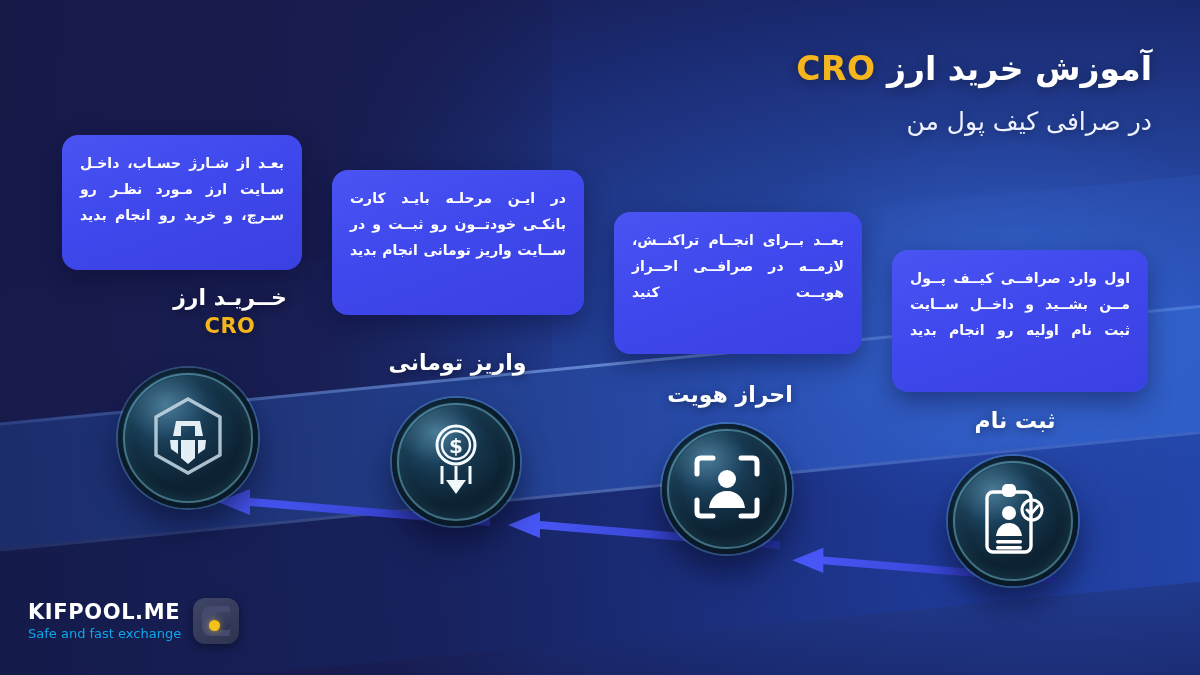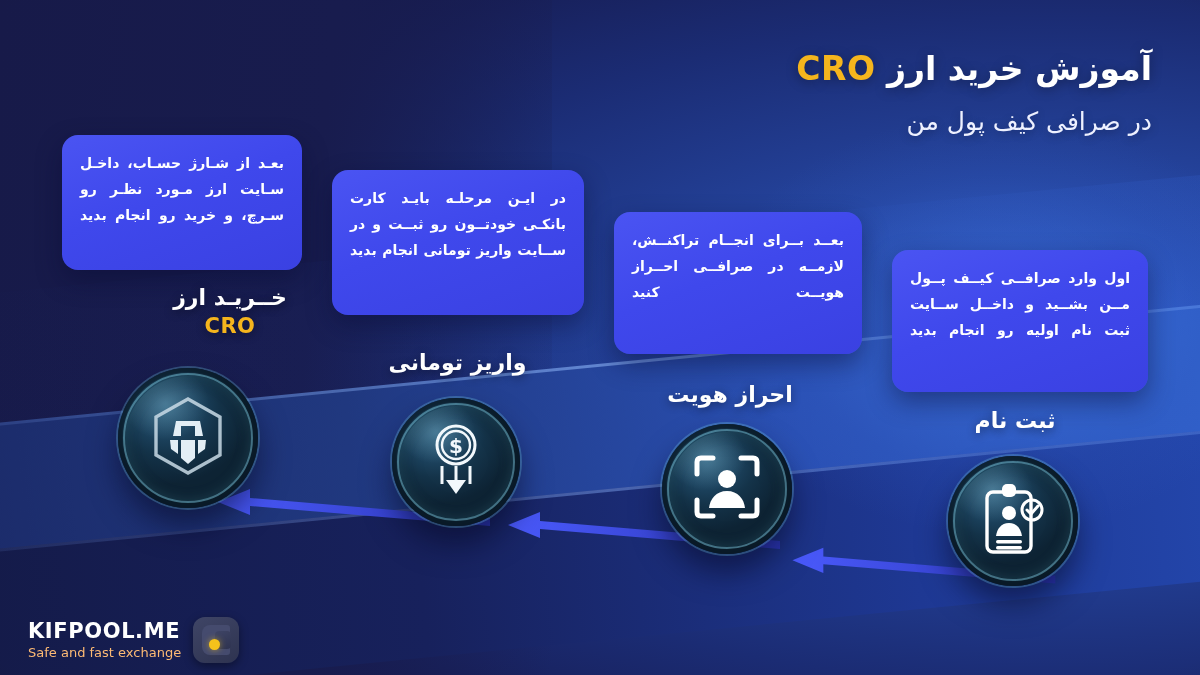--- a/index.html
+++ b/index.html
@@ -129,21 +129,21 @@
   }
   #coin-1{left:118px;top:368px;width:140px;height:140px;}
   #coin-2{left:392px;top:398px;width:128px;height:128px;}
   #coin-3{left:662px;top:424px;width:130px;height:130px;}
   #coin-4{left:948px;top:456px;width:130px;height:130px;}
 
   
   .arrow{position:absolute;}
 
   
-  .logo{position:absolute;left:28px;top:598px;display:flex;align-items:center;gap:12px;margin-top:19px;}
+  .logo{position:absolute;left:28px;top:598px;display:flex;align-items:center;gap:12px;}
   .logo-mark{
     width:46px;height:46px;border-radius:12px;
     background:linear-gradient(150deg,#3f4566 0%,#2e3350 100%);
     position:relative;box-shadow:0 3px 10px rgba(0,0,0,.4);
   }
   .logo-mark .c{
     position:absolute;left:9px;top:8px;width:28px;height:30px;border-radius:8px 3px 3px 8px;
     background:#454b6e;
   }
   .logo-mark .c::after{
@@ -152,21 +152,21 @@
   }
   .logo-mark .dot{
     position:absolute;left:16px;top:22px;width:11px;height:11px;border-radius:50%;
     background:#f5c21b;box-shadow:0 0 6px rgba(245,194,27,.6);
   }
   .logo-text{display:flex;flex-direction:column;line-height:1.05;}
   .logo-name{
     font-size:21px;font-weight:700;color:#fff;letter-spacing:.6px;direction:ltr;
   }
   .logo-tag{
-    font-size:13px;color:#fdba74;margin-top:4px;direction:ltr;font-weight:400;
+    font-size:13px;color:#0ea5e9;margin-top:4px;direction:ltr;font-weight:400;
   }
 </style>
 </head>
 <body>
 
 <div class="stage">
 
   <div class="bg-base"></div>
   <div class="bg-left-dark"></div>
   <div class="ramp ramp-3"></div>

